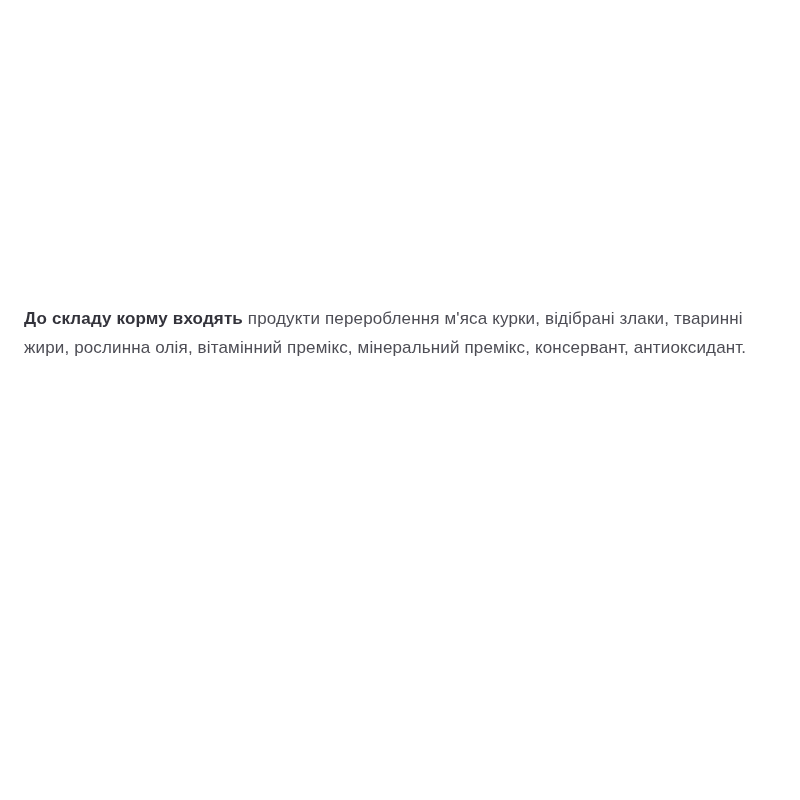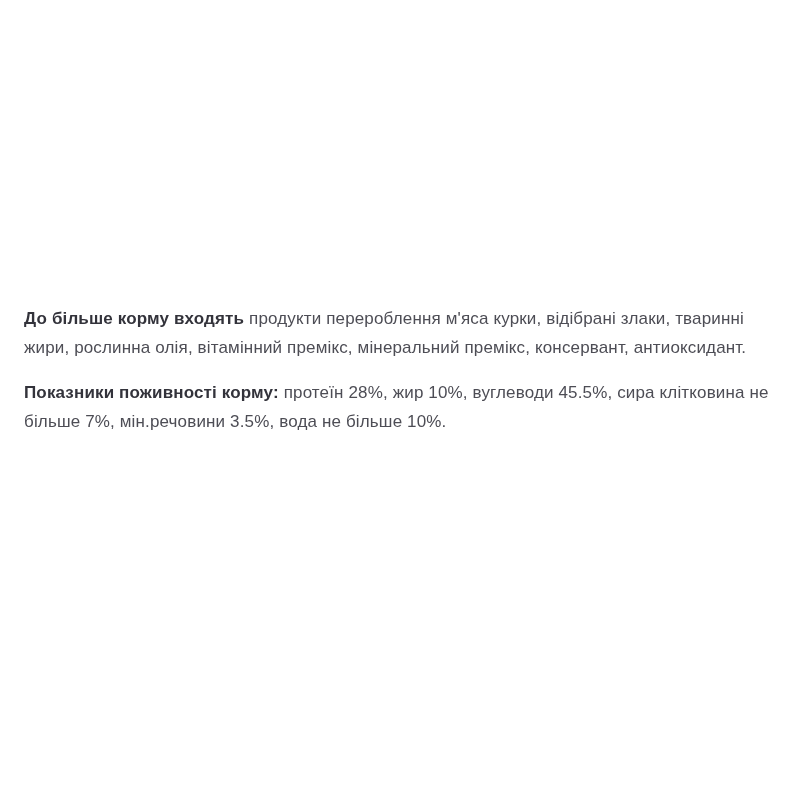--- a/index.html
+++ b/index.html
@@ -39,16 +39,15 @@
   .body-paragraph strong {
     font-weight: 700;
     color: #33333b;
   }
 </style>
 </head>
 <body>
 
 <section class="ingredients-section">
 
-  <p class="body-paragraph"><strong>До більше корму входять</strong><span> продукти перероблення м'яса курки, відібрані злаки, тваринні жири, рослинна олія, вітамінний премікс, мінеральний премікс, консервант, антиоксидант.</span></p>
+  <p class="body-paragraph"><strong>До складу корму входять</strong><span> продукти перероблення м'яса курки, відібрані злаки, тваринні жири, рослинна олія, вітамінний премікс, мінеральний премікс, консервант, антиоксидант.</span></p>
 
-  <p class="body-paragraph"><strong>Показники поживності корму:</strong><span> протеїн 28%, жир 10%, вуглеводи 45.5%, сира клітковина не більше 7%, мін.речовини 3.5%, вода не більше 10%.</span></p>
 </section>
 
 </body></html>

